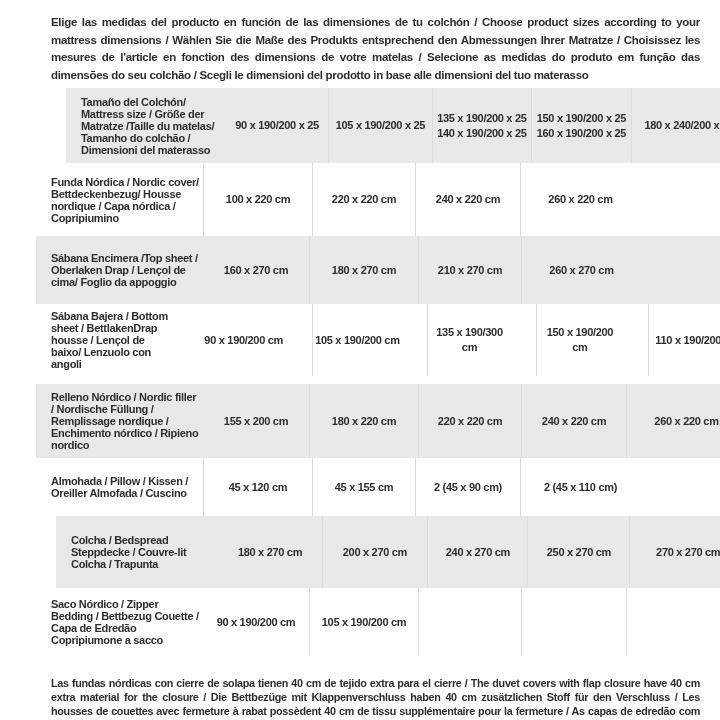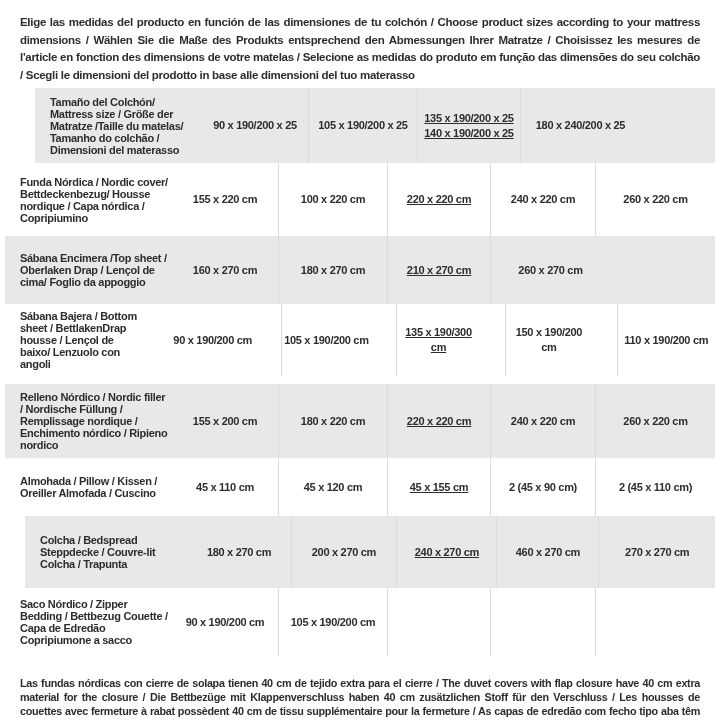--- a/index.html
+++ b/index.html
@@ -13,20 +13,21 @@
     overflow: hidden;
     font-family: "Liberation Sans", sans-serif;
     font-weight: bold;
     color: #2d2d2d;
     -webkit-font-smoothing: antialiased;
   }
   .page {
     width: 720px;
     height: 556px;
     box-sizing: border-box;
+    padding-left: 31px;
   }
   .note {
     margin: 0 20px;
     text-align: justify;
     letter-spacing: -0.3px;
   }
   .header-note {
     padding-top: 14px;
     font-size: 11.5px;
     line-height: 17.5px;
@@ -72,45 +73,46 @@
     justify-content: center;
     text-align: center;
     font-size: 11px;
     line-height: 15px;
     letter-spacing: -0.3px;
     white-space: pre-line;
     padding: 2px;
   }
   .c1 { width: 106px; }
   .c2 { width: 109px; border-left: 1px solid var(--divider, #dcdcdc); }
-  .c3 { width: 103px; border-left: 1px solid var(--divider, #dcdcdc); text-decoration: underline; }
+  .c3 { width: 103px; border-left: 1px solid var(--divider, #dcdcdc); }
   .c4 { width: 105px; border-left: 1px solid var(--divider, #dcdcdc); }
   .c5 { width: 120px; border-left: 1px solid var(--divider, #dcdcdc); }
 </style>
 </head>
 <body style="color: rgb(45, 45, 45);">
 
 <div class="page">
 
   <p class="note header-note">Elige las medidas del producto en función de las dimensiones de tu colchón / Choose product sizes according to your mattress dimensions / Wählen Sie die Maße des Produkts entsprechend den Abmessungen Ihrer Matratze / Choisissez les mesures de l'article en fonction des dimensions de votre matelas / Selecione as medidas do produto em função das dimensões do seu colchão / Scegli le dimensioni del prodotto in base alle dimensioni del tuo materasso</p>
 
   <div class="size-table">
 
     <div class="trow">
       <div class="tlabel">Tamaño del Colchón/ Mattress size / Größe der Matratze /Taille du matelas/ Tamanho do colchão / Dimensioni del materasso</div>
       <div class="tcell c1">90 x 190/200 x 25</div>
       <div class="tcell c2">105 x 190/200 x 25</div>
       <div class="tcell c3">135 x 190/200 x 25
 140 x 190/200 x 25</div>
+      <div class="tcell c4">150 x 190/200 x 25
+160 x 190/200 x 25</div>
       <div class="tcell c5">180 x 240/200 x 25</div>
     </div>
 
     <div class="trow">
       <div class="tlabel">Funda Nórdica /  Nordic cover/ Bettdeckenbezug/ Housse nordique  / Capa nórdica / Copripiumino</div>
-      <div class="tcell c1">155 x 220 cm</div>
       <div class="tcell c2">100 x 220 cm</div>
       <div class="tcell c3">220 x 220 cm</div>
       <div class="tcell c4">240 x 220 cm</div>
       <div class="tcell c5">260 x 220 cm</div>
     </div>
 
     <div class="trow">
       <div class="tlabel">Sábana Encimera /Top sheet / Oberlaken Drap / Lençol de cima/ Foglio da appoggio</div>
       <div class="tcell c1">160 x 270 cm</div>
       <div class="tcell c2">180 x 270 cm</div>
@@ -131,33 +133,32 @@
       <div class="tlabel">Relleno Nórdico / Nordic filler / Nordische Füllung / Remplissage nordique / Enchimento nórdico / Ripieno nordico</div>
       <div class="tcell c1">155 x 200 cm</div>
       <div class="tcell c2">180 x 220 cm</div>
       <div class="tcell c3">220 x 220 cm</div>
       <div class="tcell c4">240 x 220 cm</div>
       <div class="tcell c5">260 x 220 cm</div>
     </div>
 
     <div class="trow">
       <div class="tlabel">Almohada  / Pillow / Kissen / Oreiller Almofada / Cuscino</div>
-      <div class="tcell c1">45 x 110 cm</div>
       <div class="tcell c2">45 x 120 cm</div>
       <div class="tcell c3">45 x 155 cm</div>
       <div class="tcell c4">2 (45 x 90 cm)</div>
       <div class="tcell c5">2 (45 x 110 cm)</div>
     </div>
 
     <div class="trow">
       <div class="tlabel">Colcha / Bedspread Steppdecke / Couvre-lit Colcha / Trapunta</div>
       <div class="tcell c1">180 x 270 cm</div>
       <div class="tcell c2">200 x 270 cm</div>
       <div class="tcell c3">240 x 270 cm</div>
-      <div class="tcell c4">460 x 270 cm</div>
+      <div class="tcell c4">250 x 270 cm</div>
       <div class="tcell c5">270 x 270 cm</div>
     </div>
 
     <div class="trow">
       <div class="tlabel">Saco Nórdico / Zipper Bedding / Bettbezug Couette  / Capa de Edredão Copripiumone a sacco</div>
       <div class="tcell c1">90 x 190/200 cm</div>
       <div class="tcell c2">105 x 190/200 cm</div>
       <div class="tcell c3"></div>
       <div class="tcell c4"></div>
       <div class="tcell c5"></div>

